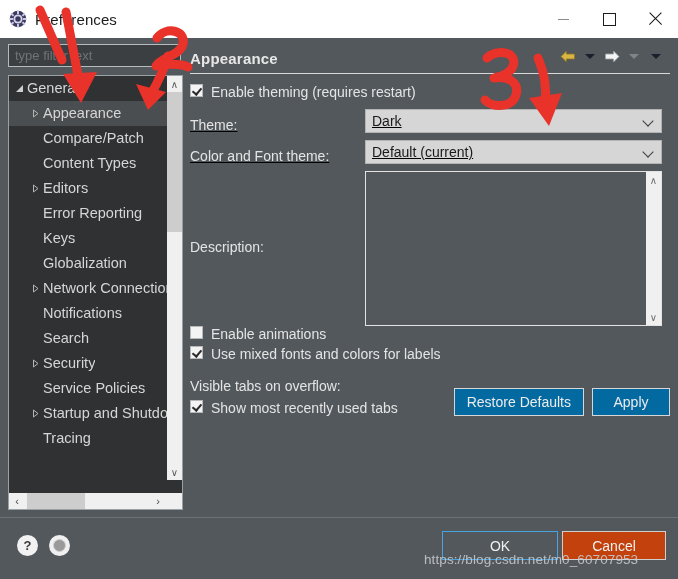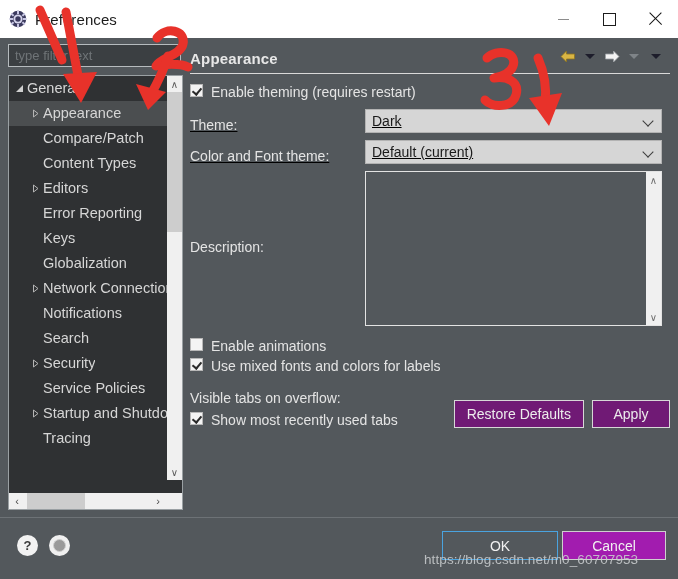--- a/index.html
+++ b/index.html
@@ -241,21 +241,21 @@
   .chk-row .lbl { font-size: 14px; }
 
   .sec-label { font-size:14px; color:#e4e4e4; margin: 16px 0 6px 0; }
 
   .btn-row {
     position:absolute; right: 0; bottom: 0;
     display:flex; gap: 8px;
   }
   .btn {
     height: 28px; min-width: 78px;
-    background: #701a75;
+    background: #0369a1;
     border: 1px solid #d7d7d7;
     box-sizing:border-box;
     color:#ececec; font-size:14px;
     display:flex; align-items:center; justify-content:center;
     padding: 0 12px;
   }
 
   
   .footer {
     position:absolute; left:0; top:517px;
@@ -288,21 +288,21 @@
     width: 116px; height: 29px;
     background:#53585c;
     border: 1px solid #4aa3df;
     box-sizing:border-box;
     display:flex; align-items:center; justify-content:center;
     color:#f0f0f0; font-size:14px;
   }
   .cancelbtn {
     position:absolute; left: 562px; top: 531px;
     width: 104px; height: 29px;
-    background:#a21caf;
+    background:#c2410c;
     border: 1px solid #cfcfcf;
     box-sizing:border-box;
     display:flex; align-items:center; justify-content:center;
     color:#f0f0f0; font-size:14px;
   }
   .watermark {
     position:absolute; left: 424px; top: 552px;
     font-size: 13.5px; color: #c9ccce; opacity:.88;
     letter-spacing: .1px;
     white-space: nowrap;
@@ -516,21 +516,21 @@
           <div class="desc-label">Description:</div>
           <div class="descbox">
             <div class="inner"></div>
             <div class="vs">
               <div class="a top">∧</div>
               <div class="a bot">∨</div>
             </div>
           </div>
         </div>
 
-        <div class="chk-row" style="margin-top:12px;">
+        <div class="chk-row" style="">
           <i class="cbx"></i>
           <span class="lbl">Enable animations</span>
         </div>
 
         <div class="chk-row">
           <i class="cbx on"></i>
           <span class="lbl">Use mixed fonts and colors for labels</span>
         </div>
 
         <div class="sec-label">Visible tabs on overflow:</div>

